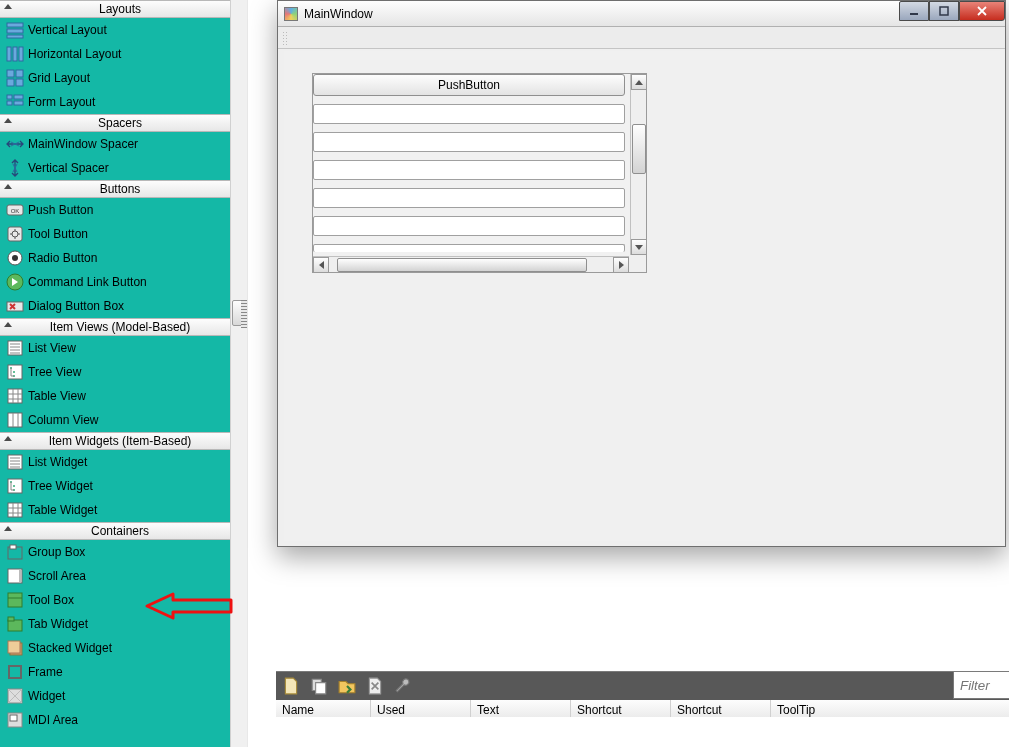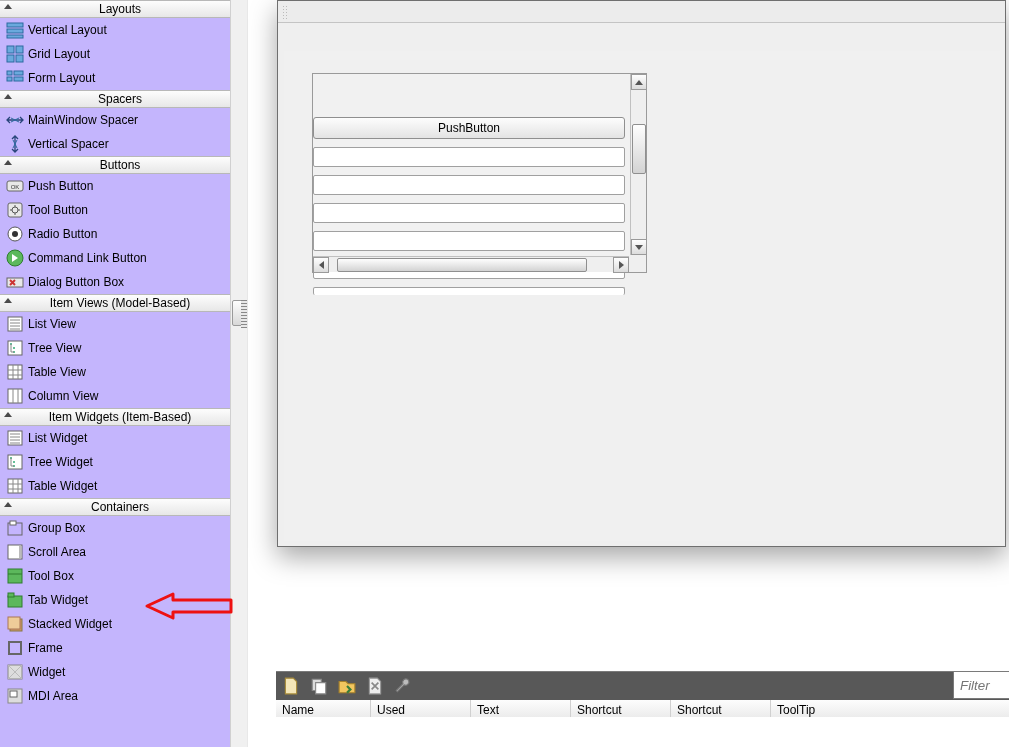--- a/index.html
+++ b/index.html
@@ -7,21 +7,21 @@
     margin: 0; padding: 0; height: 100%; width: 100%;
     font-family: "Segoe UI", Tahoma, sans-serif;
     font-size: 12px; color: #000;
     background: #fff;
   }
   .root { position: relative; width: 1009px; height: 747px; overflow: hidden; }
 
   
   .widget-box {
     position: absolute; left: 0; top: 0; width: 248px; height: 747px;
-    background: #c4b5fd; border-right: 1px solid #e8e8e8;
+    background: #14b8a6; border-right: 1px solid #e8e8e8;
   }
   .widget-scroll {
     position: absolute; left: 0; top: 0; width: 240px; height: 747px; overflow: hidden;
   }
   .wb-group-header {
     position: relative;
     background: linear-gradient(#fdfdfd,#e7e7e7);
     border: 1px solid #b8b8b8; border-left: 0; border-right: 0;
     height: 18px; line-height: 16px; text-align: center;
     font-size: 12px;
@@ -108,21 +108,21 @@
   .canvas {
     position: absolute; left: 6px; top: 50px; width: 716px; height: 490px;
     background: #f0f0f0;
   }
 
   .scroll-area {
     position: absolute; left: 28px; top: 22px; width: 335px; height: 200px;
     background: #f1f1f1;
     border: 1px solid #9a9a9a;
   }
-  .sa-content { position: absolute; left: 0; top: 0; right: 17px; bottom: 17px; padding: 6px; margin-top: 43px; }
+  .sa-content { position: absolute; left: 0; top: 0; right: 17px; bottom: 17px; padding: 6px; }
   .pushbutton {
     position: absolute; left: 0; top: 0; width: 312px; height: 22px;
     background: linear-gradient(#fdfdfd,#e3e3e3);
     border: 1px solid #8f8f8f; border-radius: 3px;
     display: flex; align-items:center; justify-content:center;
     font-size: 12px;
   }
   .lineedit {
     position: absolute; left: 0; width: 312px; height: 20px;
     background: #fff; border: 1px solid #a0a0a0; border-radius: 2px;
@@ -197,20 +197,30 @@
               <rect x="1" y="2" width="16" height="4" fill="#6aa9dd" stroke="#2c6aa0"></rect>
               <rect x="1" y="8" width="16" height="4" fill="#6aa9dd" stroke="#2c6aa0"></rect>
               <rect x="1" y="14" width="16" height="3" fill="#6aa9dd" stroke="#2c6aa0"></rect>
             </svg>
           </span>
                  <span>Vertical Layout</span>
                </div>
         <div class="wb-item">
                  <span class="wb-icon">
             <svg width="18" height="18" viewBox="0 0 18 18">
+              <rect x="1" y="2" width="4" height="14" fill="#6aa9dd" stroke="#2c6aa0"></rect>
+              <rect x="7" y="2" width="4" height="14" fill="#6aa9dd" stroke="#2c6aa0"></rect>
+              <rect x="13" y="2" width="4" height="14" fill="#6aa9dd" stroke="#2c6aa0"></rect>
+            </svg>
+          </span>
+                 <span>Horizontal Layout</span>
+               </div>
+        <div class="wb-item">
+                 <span class="wb-icon">
+            <svg width="18" height="18" viewBox="0 0 18 18">
               <rect x="1" y="1" width="7" height="7" fill="#6aa9dd" stroke="#2c6aa0"></rect>
               <rect x="10" y="1" width="7" height="7" fill="#6aa9dd" stroke="#2c6aa0"></rect>
               <rect x="1" y="10" width="7" height="7" fill="#6aa9dd" stroke="#2c6aa0"></rect>
               <rect x="10" y="10" width="7" height="7" fill="#6aa9dd" stroke="#2c6aa0"></rect>
             </svg>
           </span>
                  <span>Grid Layout</span>
                </div>
         <div class="wb-item">
                  <span class="wb-icon">
@@ -451,20 +461,41 @@
     <div class="wb-vscroll">
       <div class="thumb"></div>
     </div>
   </div>
   <div class="splitter-grip"></div>
 
   <div class="right-area">
 
     <div class="form-window">
 
+      <div class="titlebar">
+        <div class="title-icon"></div>
+        <span class="title-text">MainWindow</span>
+        <div class="winbtns">
+          <div class="winbtn min">
+            <svg viewBox="0 0 10 10">
+                <rect x="1" y="7" width="8" height="2" fill="#30384a"></rect>
+              </svg>
+          </div>
+          <div class="winbtn max">
+            <svg viewBox="0 0 10 10">
+                <rect x="1" y="1" width="8" height="8" fill="none" stroke="#30384a" stroke-width="1.5"></rect>
+              </svg>
+          </div>
+          <div class="winbtn close">
+            <svg viewBox="0 0 10 10">
+                <path d="M1 1 L9 9 M9 1 L1 9" stroke="#fff" stroke-width="1.8"></path>
+              </svg>
+          </div>
+        </div>
+      </div>
 
       <div class="toolbar-stub"></div>
 
       <div class="canvas">
         <div class="scroll-area">
           <div class="sa-content">
             <div class="pushbutton">
               <span>PushButton</span>
             </div>
             <div class="lineedit" style="top:30px"></div>

